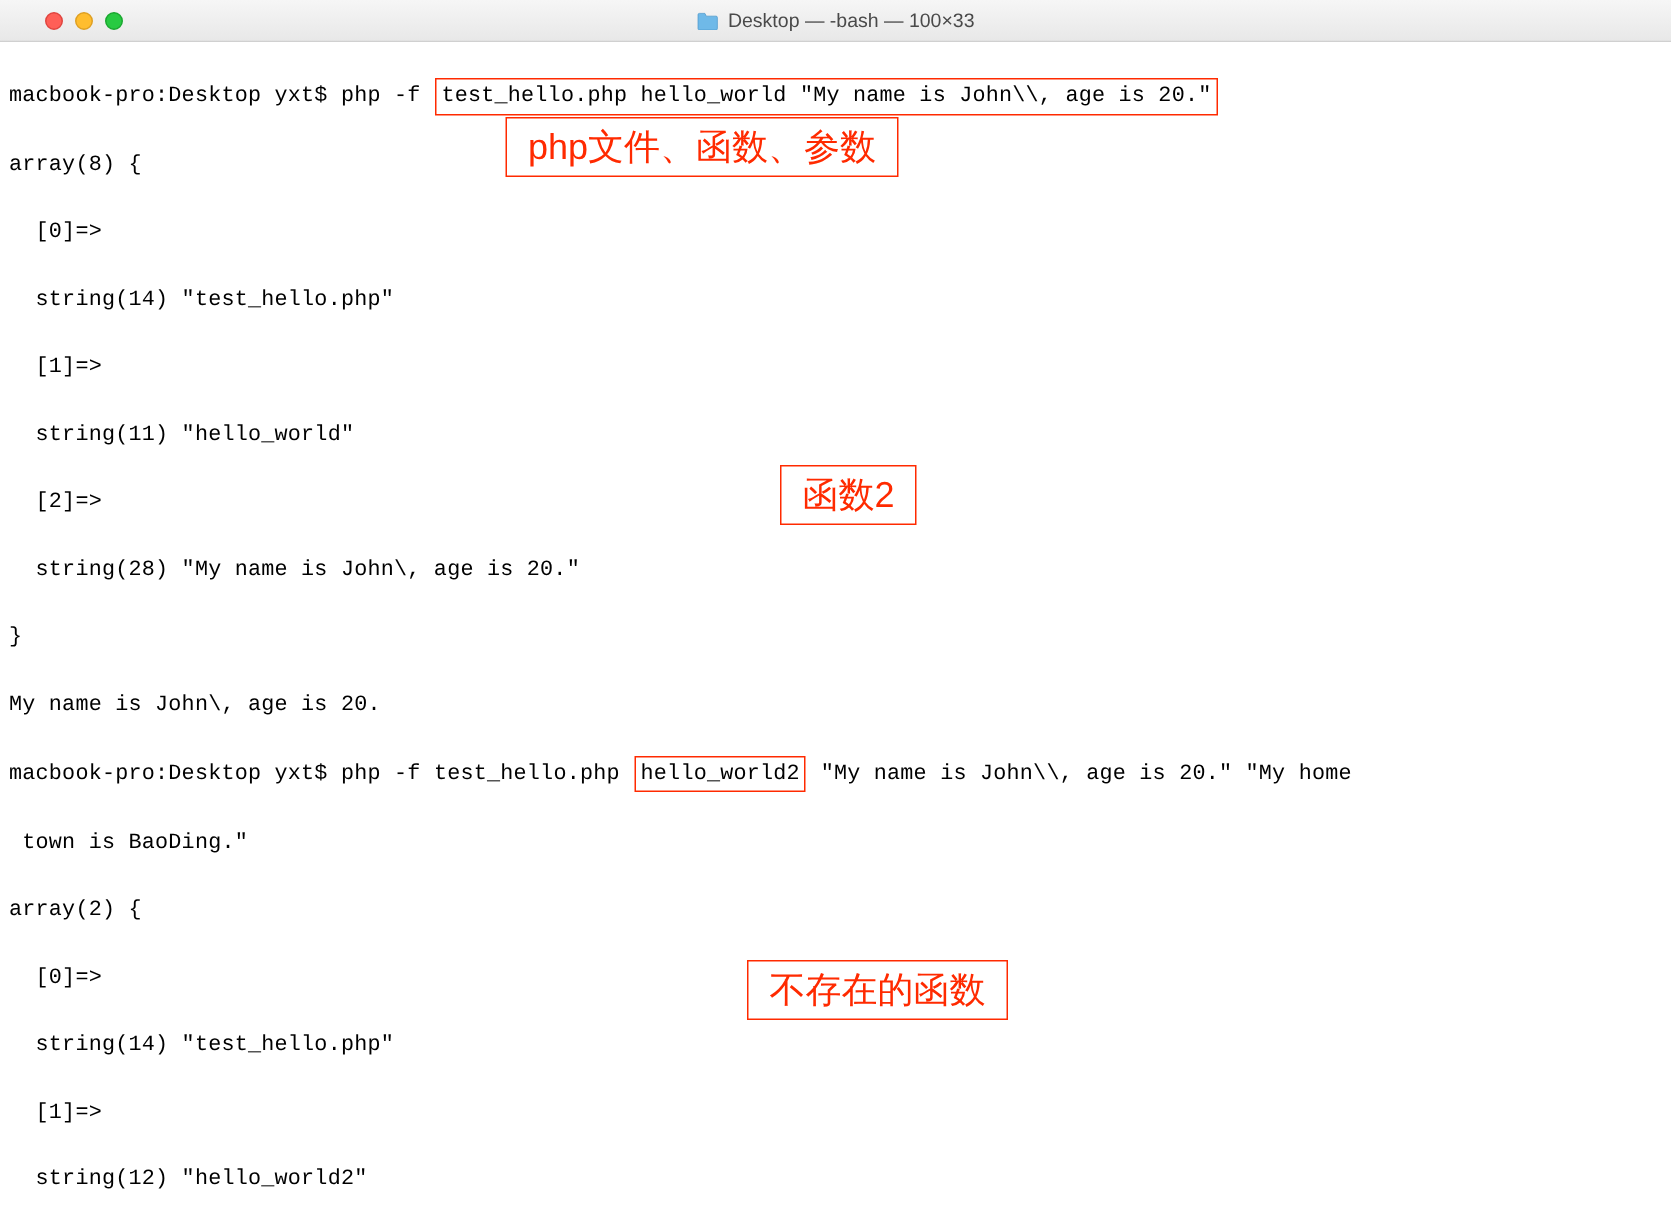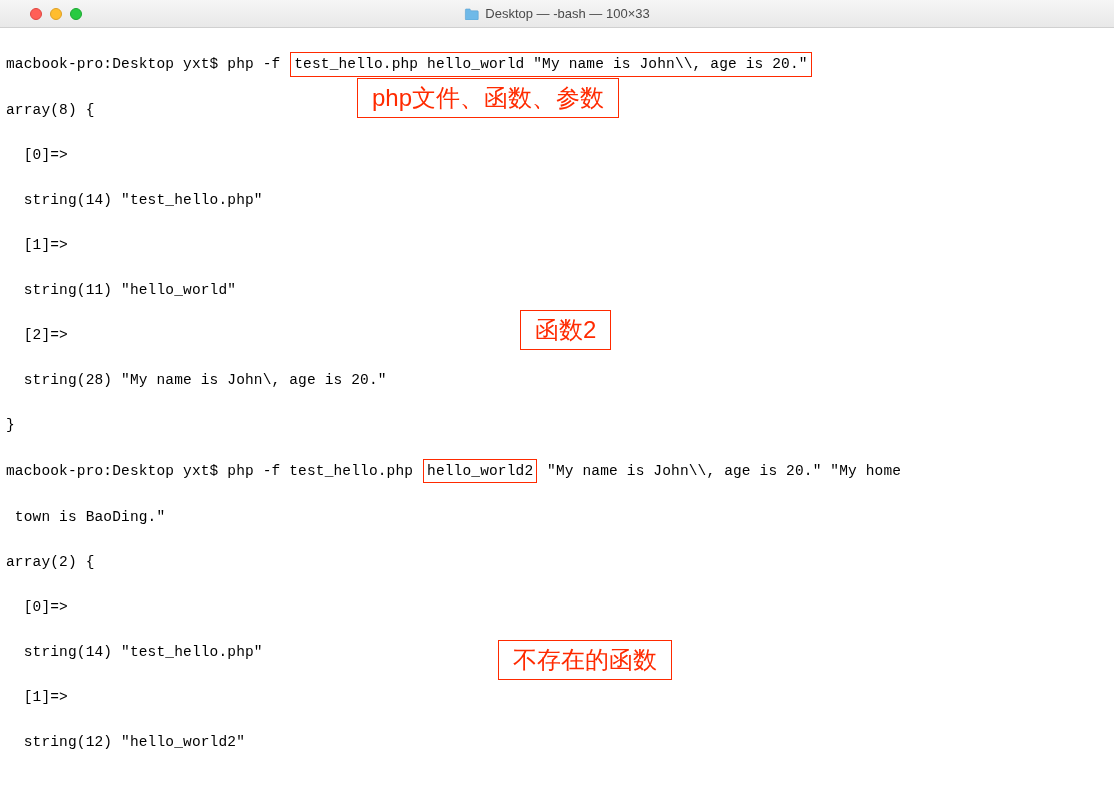--- a/index.html
+++ b/index.html
@@ -96,20 +96,21 @@
 <div class="terminal">
 <div><span>macbook-pro:Desktop yxt$</span> <span>php -f</span> <span class="box">test_hello.php hello_world "My name is John\\, age is 20."</span></div>
 <div>array(8) {</div>
 <div>  [0]=&gt;</div>
 <div>  string(14) "test_hello.php"</div>
 <div>  [1]=&gt;</div>
 <div>  string(11) "hello_world"</div>
 <div>  [2]=&gt;</div>
 <div>  string(28) "My name is John\, age is 20."</div>
 <div>}</div>
+<div>My name is John\, age is 20.</div>
 <div><span>macbook-pro:Desktop yxt$</span> <span>php -f test_hello.php</span> <span class="box">hello_world2</span><span> "My name is John\\, age is 20." "My home</span></div>
 <div> town is BaoDing."</div>
 <div>array(2) {</div>
 <div>  [0]=&gt;</div>
 <div>  string(14) "test_hello.php"</div>
 <div>  [1]=&gt;</div>
 <div>  string(12) "hello_world2"</div>
 
 
 
@@ -121,15 +122,15 @@
 
 
 
 
 
 
 
 
 </div>
 
-<div class="annotation" style="left:357px; top:78px;">php文件、函数、参数</div>
+<div class="annotation" style="left:337px; top:78px;">php文件、函数、参数</div>
 <div class="annotation" style="left:520px; top:310px;">函数2</div>
 <div class="annotation" style="left:498px; top:640px;">不存在的函数</div>
 
 </body></html>

